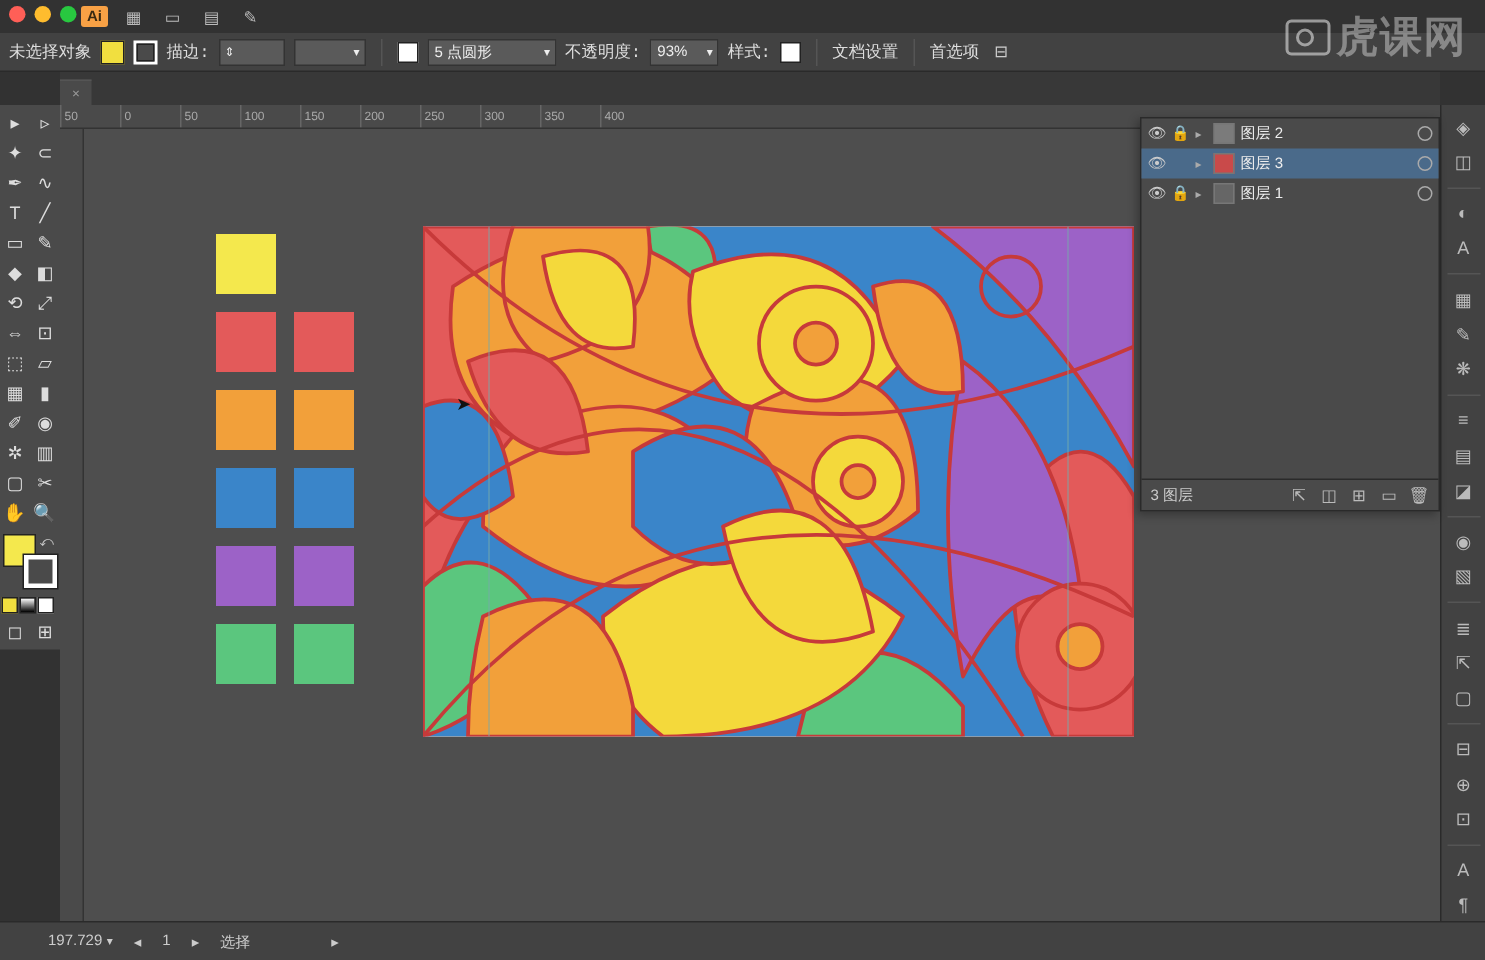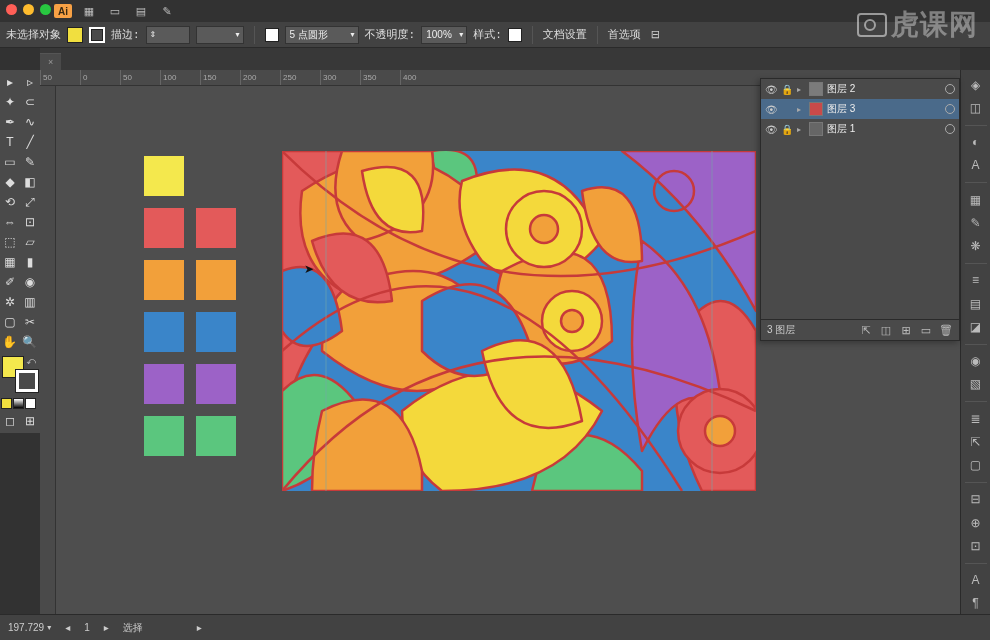--- a/index.html
+++ b/index.html
@@ -47,21 +47,21 @@
 
 
 .canvas-wrap { position: absolute; top: 86px; left: 56px; right: 30px; bottom: 26px; background: #4e4e4e; overflow: hidden; }
 .palette-swatches { position: absolute; left: 88px; top: 70px; display: grid; grid-template-columns: 40px 40px; grid-auto-rows: 40px; gap: 12px 12px; }
 .psw { width: 40px; height: 40px; }
 .artboard { position: absolute; left: 226px; top: 65px; width: 474px; height: 340px; background: #fff; }
 .artboard svg { width: 100%; height: 100%; display: block; }
 
 
 .statusbar { position: absolute; bottom: 0; left: 0; right: 0; height: 26px; background: #424242; border-top: 1px solid #2a2a2a; display: flex; align-items: center; padding: 0 8px; gap: 14px; font-size: 10px; color: #ccc; }
-.statusbar .zoom { display: flex; align-items: center; gap: 3px; }
+.statusbar .zoom { display: flex; align-items: center; gap: 3px; margin-left: 24px; }
 
 
 .rstrip { position: absolute; top: 70px; right: 0; width: 30px; bottom: 26px; background: #424242; border-left: 1px solid #2a2a2a; display: flex; flex-direction: column; align-items: center; padding-top: 4px; gap: 2px; }
 .rstrip .ric { width: 22px; height: 22px; display: flex; align-items: center; justify-content: center; color: #bbb; font-size: 12px; }
 .rstrip .rsep { width: 22px; height: 1px; background: #555; margin: 4px 0; }
 
 
 .layers-panel { position: absolute; top: 78px; right: 30px; width: 200px; background: #4a4a4a; border: 1px solid #2a2a2a; box-shadow: -2px 2px 6px rgba(0,0,0,.3); }
 .lp-tabs { display: flex; background: #3b3b3b; border-bottom: 1px solid #2a2a2a; }
 .lp-tab { padding: 4px 10px; font-size: 10px; color: #bbb; }
@@ -110,23 +110,23 @@
       <span style="position:absolute;inset:0;border:1px solid #222"></span>
     </div>
   <span class="opt-label">描边:</span>
   <div class="stroke-input">
       <span style="font-size:8px;margin-right:2px">⇕</span>
       <span></span>
     </div>
   <div class="dd" style="width:48px"></div>
   <div class="divider"></div>
   <div class="boxwhite"></div>
-  <div class="dd" style="width:74px">5 点圆形</div>
+  <div class="dd" style="width:86px">5 点圆形</div>
   <span class="opt-label">不透明度:</span>
-  <div class="dd" style="width:46px">100%</div>
+  <div class="dd" style="width:46px">93%</div>
   <span class="opt-label">样式:</span>
   <div class="boxwhite"></div>
   <div class="divider"></div>
   <span class="opt-label" style="cursor:pointer">文档设置</span>
   <div class="divider"></div>
   <span class="opt-label" style="cursor:pointer">首选项</span>
   <div class="abicon" style="margin-left:4px">⊟</div>
 </div>
 
 <div class="tabbar">

